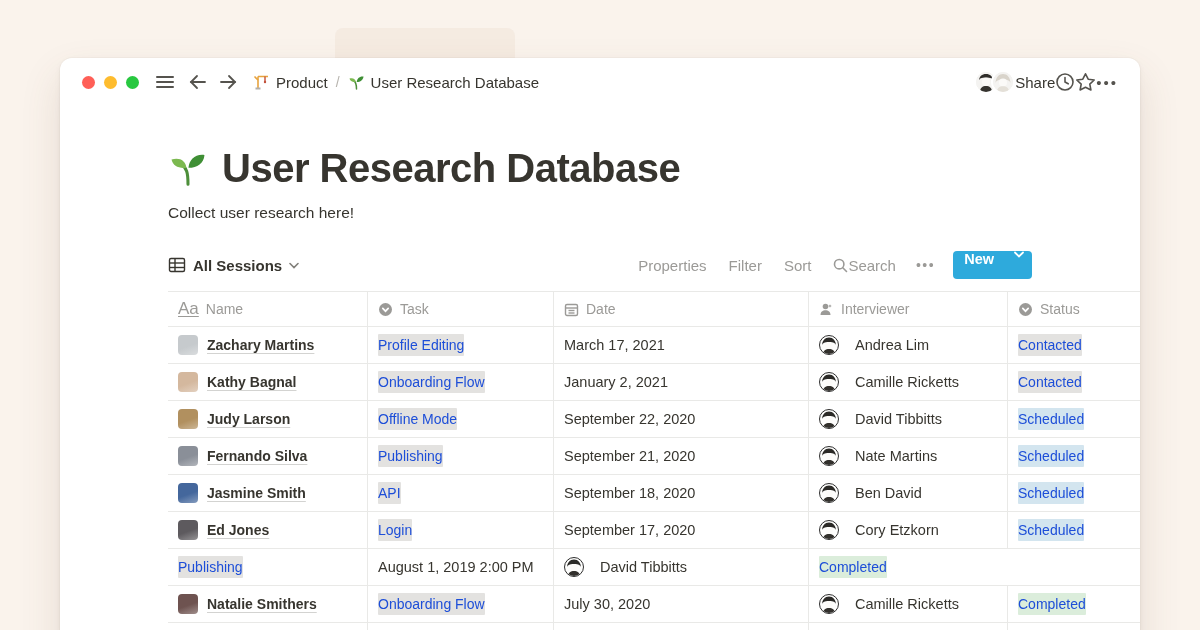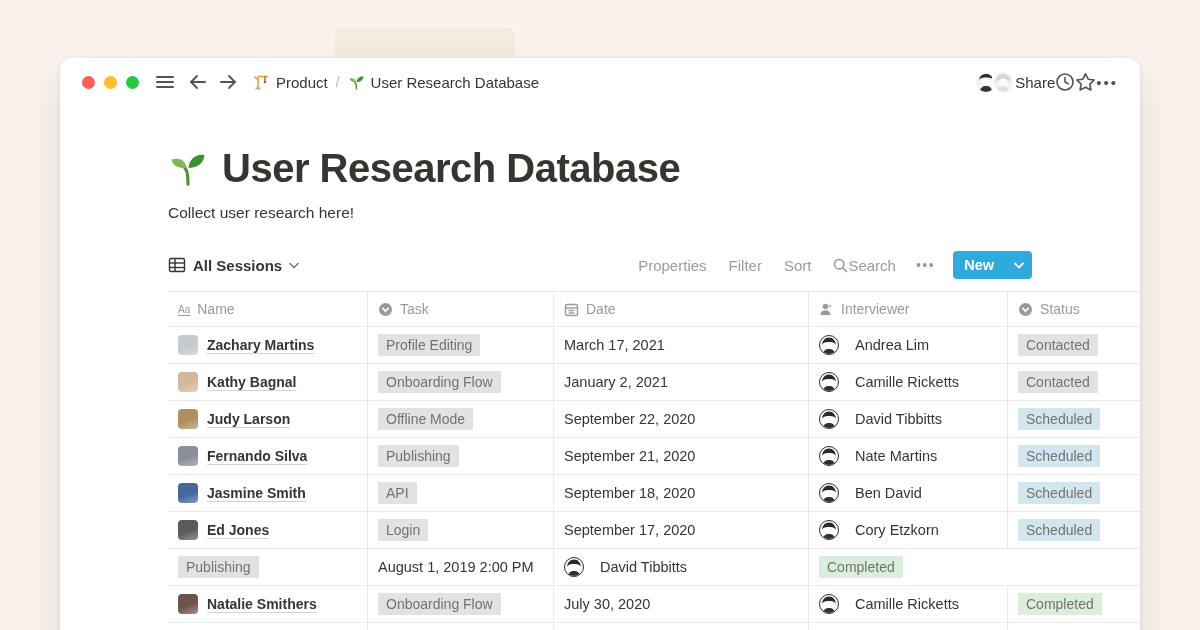--- a/index.html
+++ b/index.html
@@ -41,42 +41,42 @@
   .page-title { display:flex; align-items:center; gap:14px; }
   .page-title h1 { font-size:40px; font-weight:700; letter-spacing:-0.5px; color:#37352f; }
   .subtitle { margin-top:13px; font-size:15.5px; color:#37352f; }
   
   .toolbar { margin-top:28px; display:flex; align-items:center; padding-right:108px; height:30px; }
   .view-switch { display:flex; align-items:center; gap:7px; font-size:15px; font-weight:700; color:#37352f; }
   .toolbar-right { margin-left:auto; display:flex; align-items:center; gap:10px; }
   .tb-btn { font-size:15px; color:#9b9a97; padding:3px 6px; border-radius:3px; white-space:nowrap; }
   .search-btn { display:flex; align-items:center; }
   .more-btn { color:#9b9a97; font-size:14px; letter-spacing:1.5px; padding:0 4px; }
-  .new-btn { display:flex; align-items:center; border-radius:4px; overflow:hidden; color:#fff; margin-left:4px; height:28px; }
+  .new-btn { display:flex; align-items:flex-start; border-radius:4px; overflow:hidden; color:#fff; margin-left:4px; height:28px; }
   .new-btn-main { padding:0 11px; font-size:14.5px; font-weight:600; display:flex; align-items:center; }
   .new-btn-div { width:1px; background:rgba(17,90,130,0.35); }
   .new-btn-caret { padding:0 8px; display:flex; align-items:center; }
   
   .table { margin-top:11px; border-top:1px solid #e9e9e7; }
   .trow { display:grid; grid-template-columns:200px 186px 255px 199px minmax(0,1fr); border-bottom:1px solid #e9e9e7; }
   .cell { display:flex; align-items:center; padding:0 10px; border-right:1px solid #e9e9e7; overflow:hidden; white-space:nowrap; }
   .cell:last-child { border-right:none; }
   .thead { height:35px; }
   .thead .cell { gap:7px; color:#9b9a97; font-size:14px; }
   .tbody-row { height:37px; }
   .name-cell { gap:9px; }
   .row-avatar { width:20px; height:20px; border-radius:4px; flex:none; }
   .row-name { font-size:14px; font-weight:600; color:#37352f;
     text-decoration:underline; text-decoration-color:rgba(55,53,47,0.22); text-underline-offset:2.5px; text-decoration-thickness:1px;text-align:center; }
-  .tag { font-size:14px; color:#737373; padding:2px 8px; border-radius:1px; line-height:18px; }
+  .tag { font-size:14px; color:#1d4ed8; padding:2px 0; border-radius:1px; line-height:18px; }
   .date-text, .interviewer-name { font-size:14.5px; color:#37352f; }
   .interviewer-cell { gap:16px; }
   .sketch-av { width:20px; height:20px; border-radius:50%; flex:none; background:#fdfdfc; border:1px solid #2f2f2f; overflow:hidden; position:relative; }
   .partial-row { height:12px; border-bottom:none; }
-  .hdr-aa { font-size:10px; text-decoration:underline; text-underline-offset:2px; }
+  .hdr-aa { font-size:17px; text-decoration:underline; text-underline-offset:2px; }
   svg { display:block; }
 </style>
 </head>
 <body>
 
 <div class="bg-tab"></div>
 
 <div class="window">
 
   <div class="topbar">

